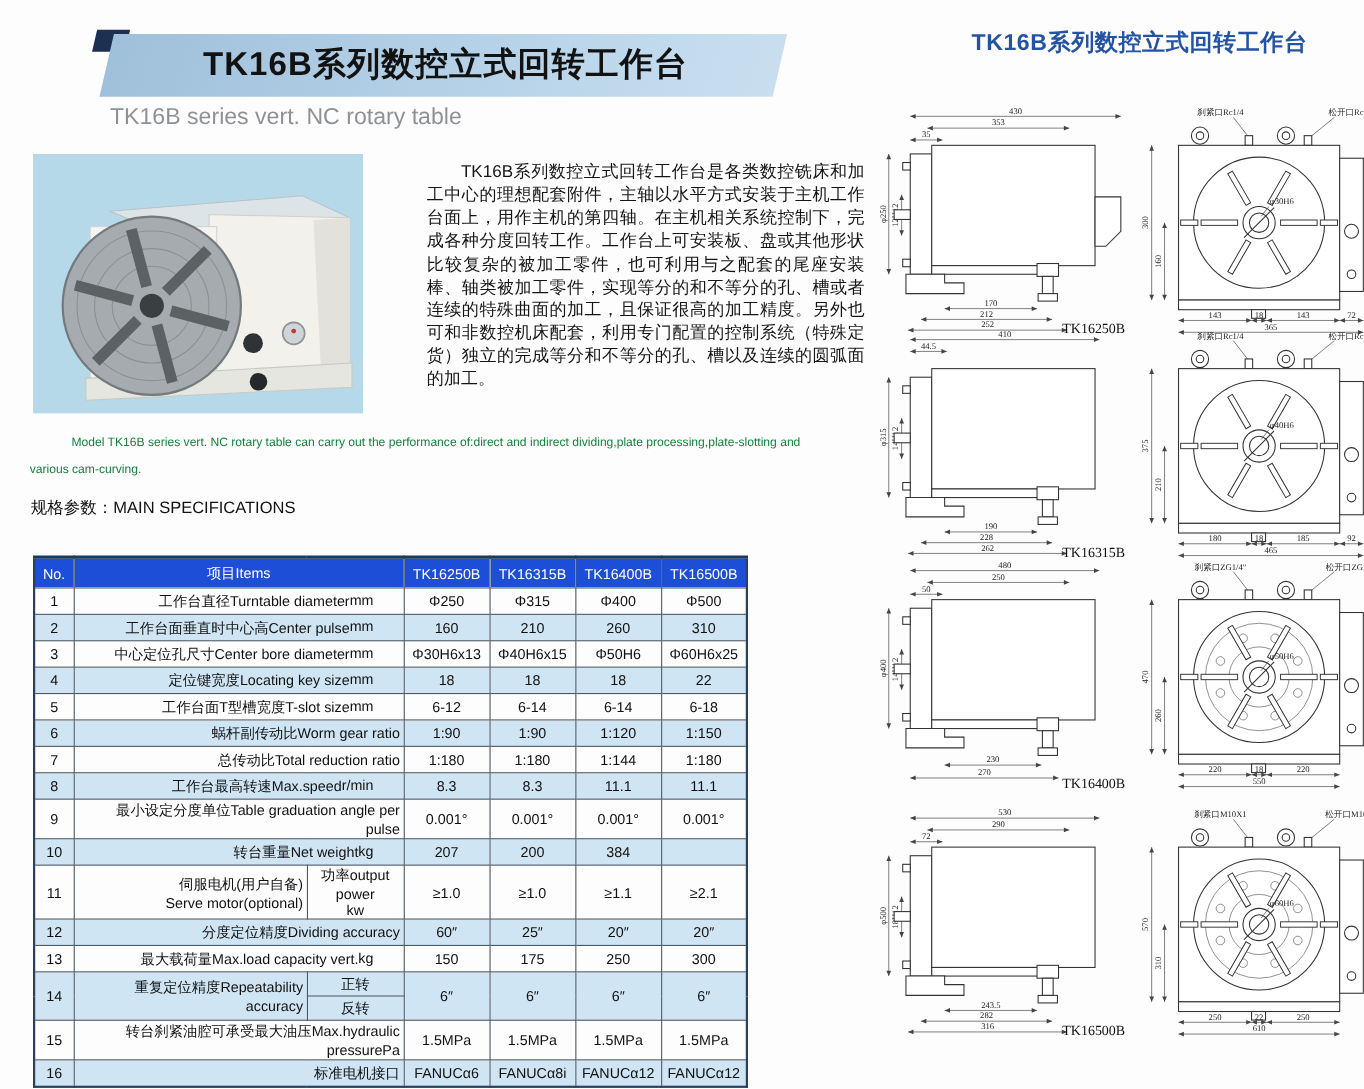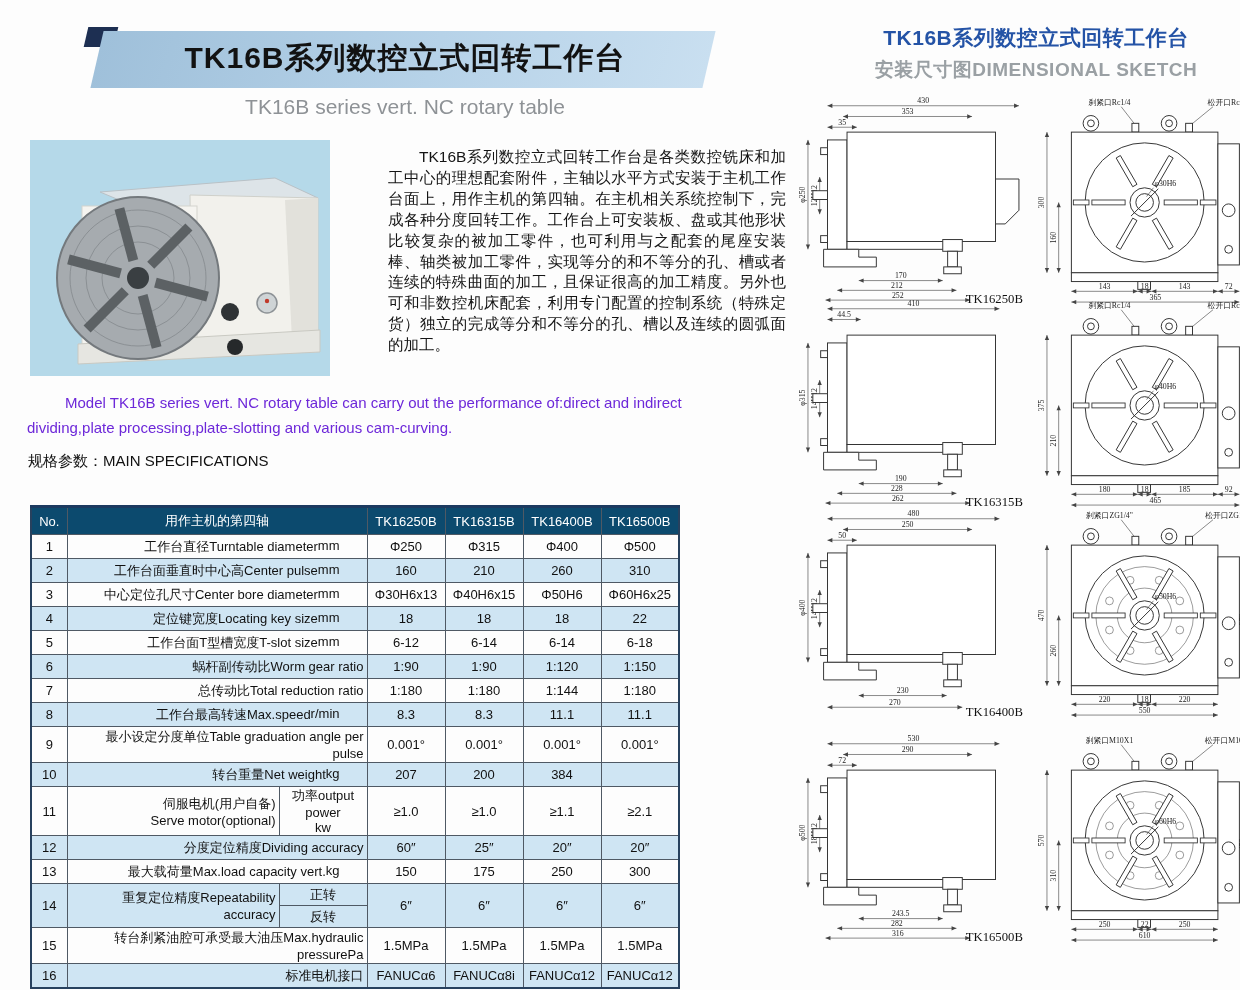--- a/index.html
+++ b/index.html
@@ -3,35 +3,35 @@
 <meta charset="utf-8">
 <style>
   html,body{margin:0;padding:0;}
   body{width:1240px;height:990px;position:relative;font-family:"Liberation Sans","DejaVu Sans",sans-serif;background:#fdfdfd;overflow:hidden;color:#1a1a1a;}
   
   .banner-notch{position:absolute;left:86px;top:27px;width:30px;height:20px;background:#1d2f52;transform:skewX(-13deg);}
   .banner-shape{position:absolute;left:97px;top:31px;width:612px;height:57px;
     background:linear-gradient(95deg,#9fc0da 0%,#b6d2e8 55%,#c9dff0 100%);transform:skewX(-13deg);}
   .banner-title{position:absolute;left:100px;top:38px;width:610px;text-align:center;
     font-size:30px;font-weight:bold;color:#121212;letter-spacing:1px;}
-  .banner-sub{position:absolute;left:100px;top:95px;width:610px;text-align:center;
+  .banner-sub{position:absolute;left:100px;top:95px;width:610px;text-align:left;
     font-size:21px;color:#8e9296;}
   
   .photo{position:absolute;left:30px;top:140px;width:300px;height:236px;}
   .cn-desc{position:absolute;left:352px;top:147px;width:398px;font-size:15.5px;line-height:20.9px;
     text-align:justify;text-indent:2em;color:#151515;margin-left:36px;}
-  .en-desc{position:absolute;left:27px;top:390px;width:728px;font-size:15px;line-height:25px;
-    color:#6d28d9;text-indent:38px;}
+  .en-desc{position:absolute;left:27px;top:390px;width:728px;font-size:11px;line-height:25px;
+    color:#15803d;text-indent:38px;}
   .spec-heading{position:absolute;left:28px;top:452px;font-size:15px;color:#111;}
   
   .spec-table-wrap{position:absolute;left:30px;top:505px;}
   table{border-collapse:collapse;font-size:13px;color:#111;table-layout:fixed;width:648px;
     border:2px solid #27415e;border-top:3px solid #1c3a60;}
   th,td{border:1px solid #4f5964;text-align:center;vertical-align:middle;padding:1px 3px;height:21px;overflow:hidden;}
-  thead th{background:#0c4a6e;color:#fff;font-weight:normal;height:24px;}
+  thead th{background:#1d4ed8;color:#fff;font-weight:normal;height:24px;}
   tr.alt td{background:#cfe5f3;}
   td.item{text-align:right;padding-left:8px;}
   td.item .unit{float:right;margin-right:24px;}
   td.subcell{padding:0 2px;}
   
   .footnotes{position:absolute;left:28px;top:893px;font-size:13.5px;line-height:24px;color:#1c1c1c;}
   
   .r-head{position:absolute;left:840px;top:24px;width:392px;text-align:center;}
   .r-title{font-size:21px;font-weight:bold;color:#2453a6;letter-spacing:0.5px;}
   .r-sub{font-size:19px;font-weight:bold;color:#9aa0a4;margin-top:5px;letter-spacing:0.5px;}
@@ -91,21 +91,21 @@
         <col style="width:212px">
         <col style="width:88px">
       <col style="width:78px">
         <col style="width:78px">
         <col style="width:78px">
         <col style="width:78px">
     </colgroup>
     <thead>
         <tr id="specHead">
           <th>No.</th>
-          <th colspan="2">用作主机的第四轴</th>
+          <th colspan="2">项目Items</th>
           <th>TK16250B</th>
           <th>TK16315B</th>
           <th>TK16400B</th>
           <th>TK16500B</th>
         </tr>
       </thead>
     <tbody id="specBody">
         <tr>
           <td>1</td>
           <td class="item" colspan="2"><span>工作台直径Turntable diameter</span><span class="unit">mm</span></td>
@@ -244,21 +244,20 @@
         </tr>
       </tbody>
   </table>
 </div>
 
 <div class="footnotes" id="footnotes">
   </div>
 
 <div class="r-head">
   <div class="r-title">TK16B系列数控立式回转工作台</div>
-  <div class="r-sub">安装尺寸图DIMENSIONAL SKETCH</div>
 </div>
 
 <div class="drawings" id="drawings">
     <div class="drawing-block" style="top:95px">
       <svg width="227" height="210" viewBox="0 0 232 215">
         <line x1="30" y1="11" x2="226" y2="11" class="dl"></line>
         <polygon points="30,11 35,8.8 35,13.2" fill="#444"></polygon>
         <polygon points="226,11 221,8.8 221,13.2" fill="#444"></polygon>
         <text x="128" y="8.5" text-anchor="middle" class="dt">430</text>
         <line x1="46" y1="22" x2="178" y2="22" class="dl"></line>

